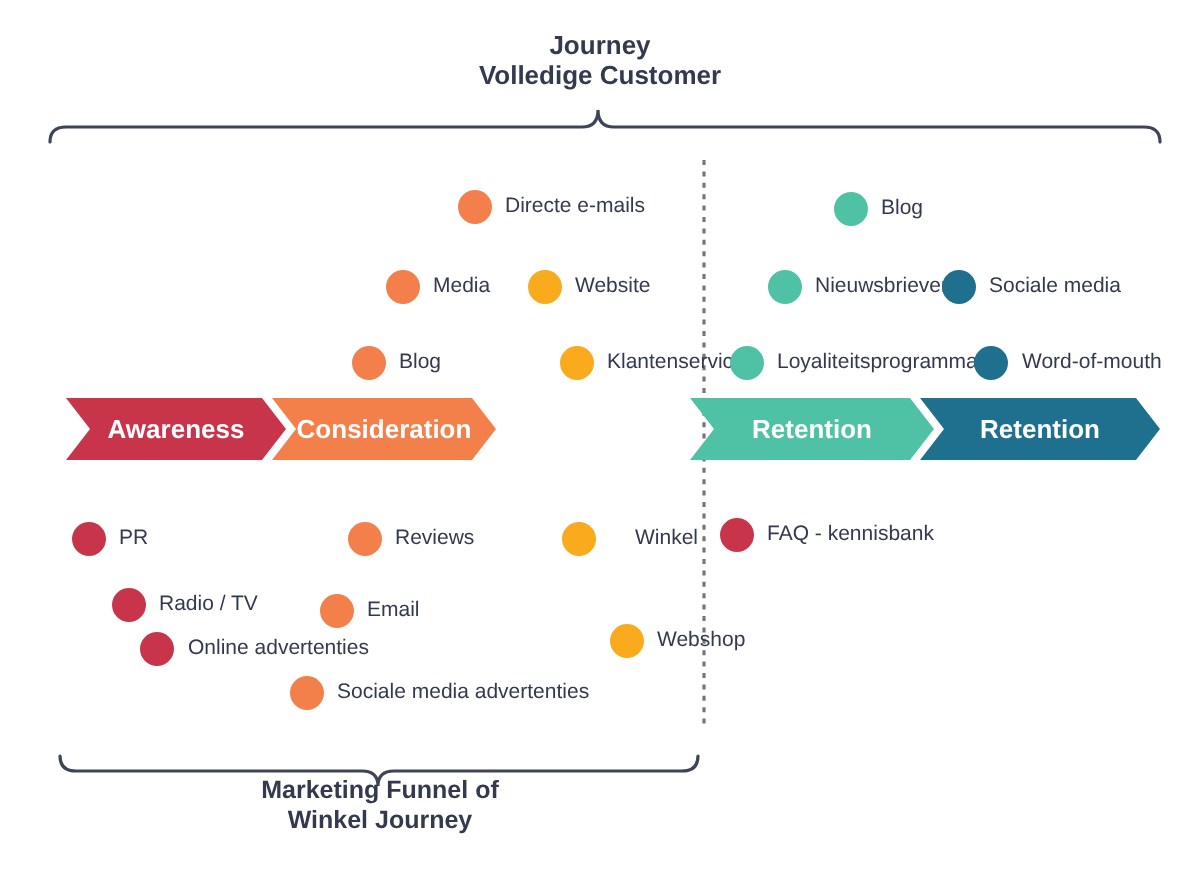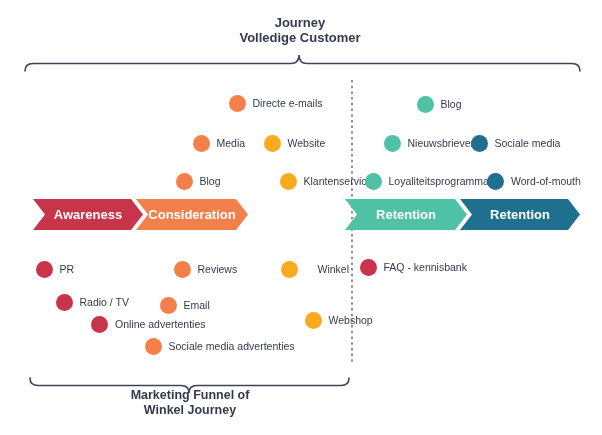--- a/index.html
+++ b/index.html
@@ -117,21 +117,21 @@
         <span class="tp-label">FAQ - kennisbank</span>
       </div>
       <div class="touchpoint" style="left: 55.5px; top: 293.5px;">
         <span class="dot" style="background: rgb(200, 53, 75);"></span>
         <span class="tp-label">Radio / TV</span>
       </div>
       <div class="touchpoint" style="left: 159.5px; top: 296.5px; align-items: center;">
         <span class="dot" style="background: rgb(243, 128, 74);"></span>
         <span class="tp-label">Email</span>
       </div>
-      <div class="touchpoint" style="left: 91px; top: 315.5px;">
+      <div class="touchpoint" style="left: 70px; top: 315.5px;">
         <span class="dot" style="background: rgb(200, 53, 75);"></span>
         <span class="tp-label">Online advertenties</span>
       </div>
       <div class="touchpoint" style="left: 304.5px; top: 311.5px;">
         <span class="dot" style="background: rgb(250, 170, 29);"></span>
         <span class="tp-label">Webshop</span>
       </div>
       <div class="touchpoint" style="left: 144.5px; top: 337.5px;">
         <span class="dot" style="background: rgb(243, 128, 74);"></span>
         <span class="tp-label">Sociale media advertenties</span>

